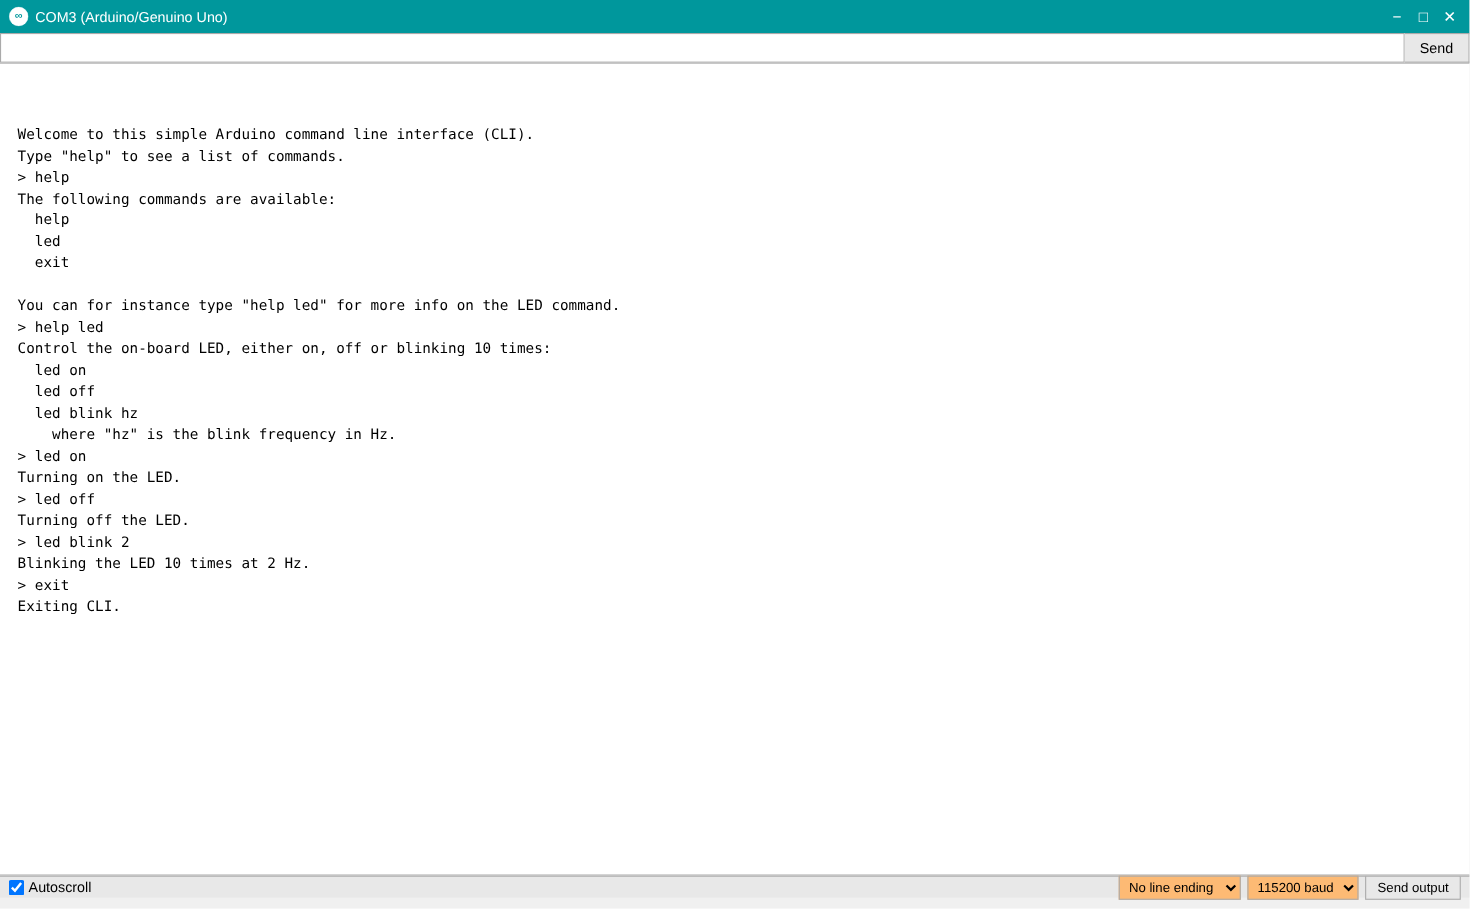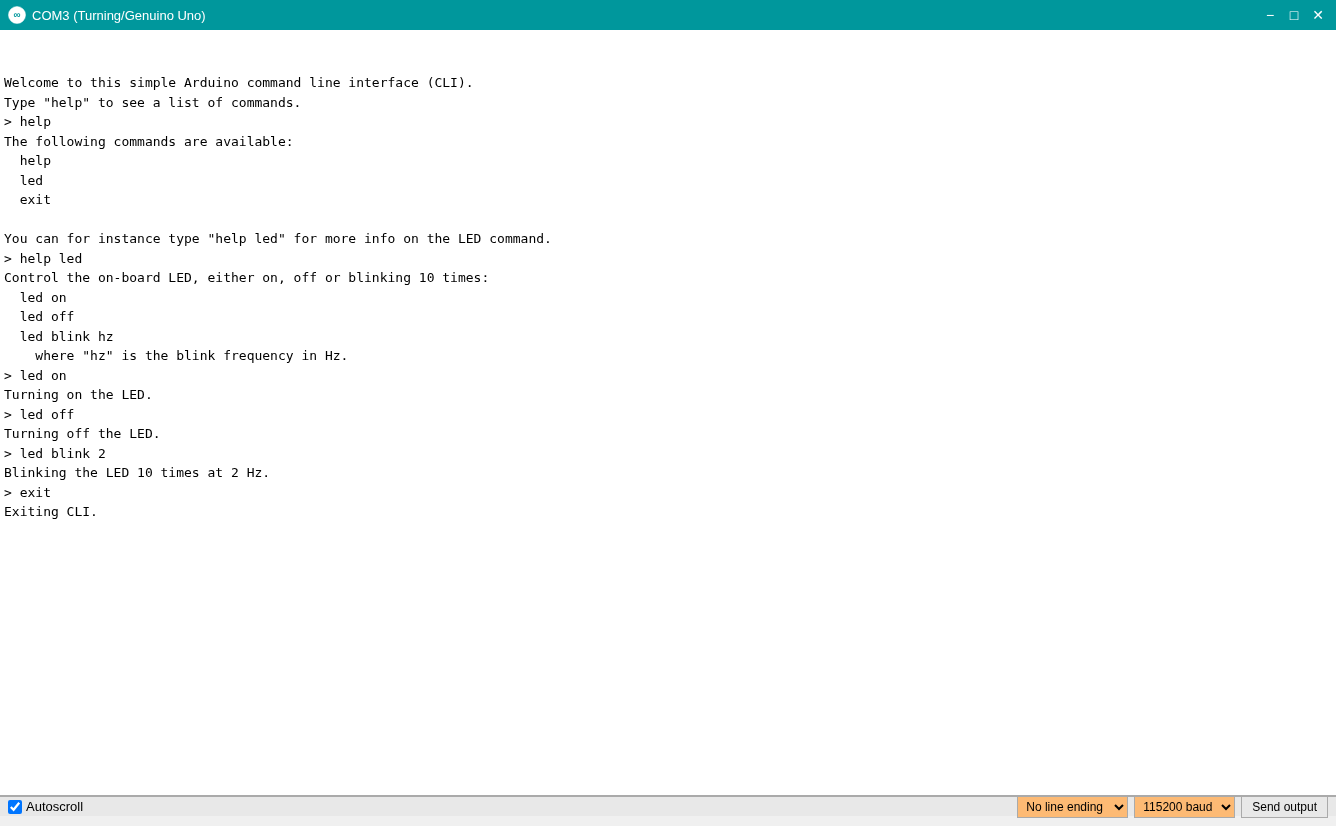--- a/index.html
+++ b/index.html
@@ -161,44 +161,48 @@
     .clear-output-btn {
       height: 22px;
       padding: 0 10px;
       background: #e8e8e8;
       border: 1px solid #aaa;
       cursor: pointer;
       font-size: 12px;
     }
 
     .output-text {
-      margin: 0;
+      margin: 12px;
     }
   </style>
 </head>
 <body>
 
 <div class="title-bar">
   <div class="title-bar-left">
 
     <svg class="arduino-logo" viewBox="0 0 40 40" xmlns="http://www.w3.org/2000/svg">
       <circle cx="20" cy="20" r="19" fill="white" stroke="white" stroke-width="1"></circle>
       <text x="20" y="26" text-anchor="middle" font-size="22" font-weight="bold" fill="#00979c">∞</text>
     </svg>
-    <span class="title-bar-title">COM3 (Turning/Genuino Uno)</span>
+    <span class="title-bar-title">COM3 (Arduino/Genuino Uno)</span>
   </div>
   <div class="title-bar-controls">
     <button class="title-btn">−</button>
     <button class="title-btn">□</button>
     <button class="title-btn">✕</button>
   </div>
 </div>
 
 <div class="main-content">
 
+  <div class="input-bar">
+    <input class="command-input" type="text" value="" style="">
+    <button class="send-button">Send</button>
+  </div>
 
   <div class="output-area">
     <pre class="output-text">Welcome to this simple Arduino command line interface (CLI).
 Type "help" to see a list of commands.
 &gt; help
 The following commands are available:
   help
   led
   exit
 

